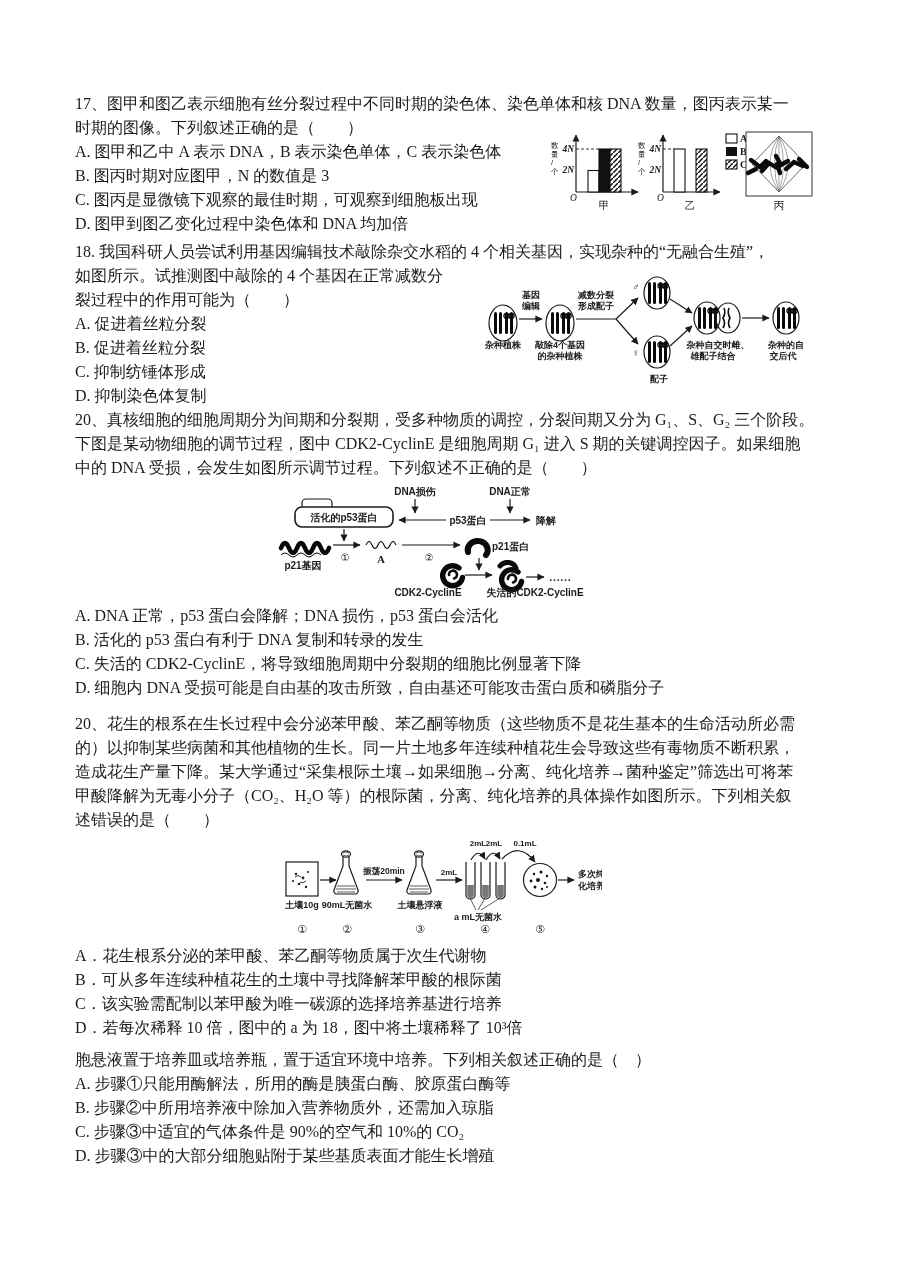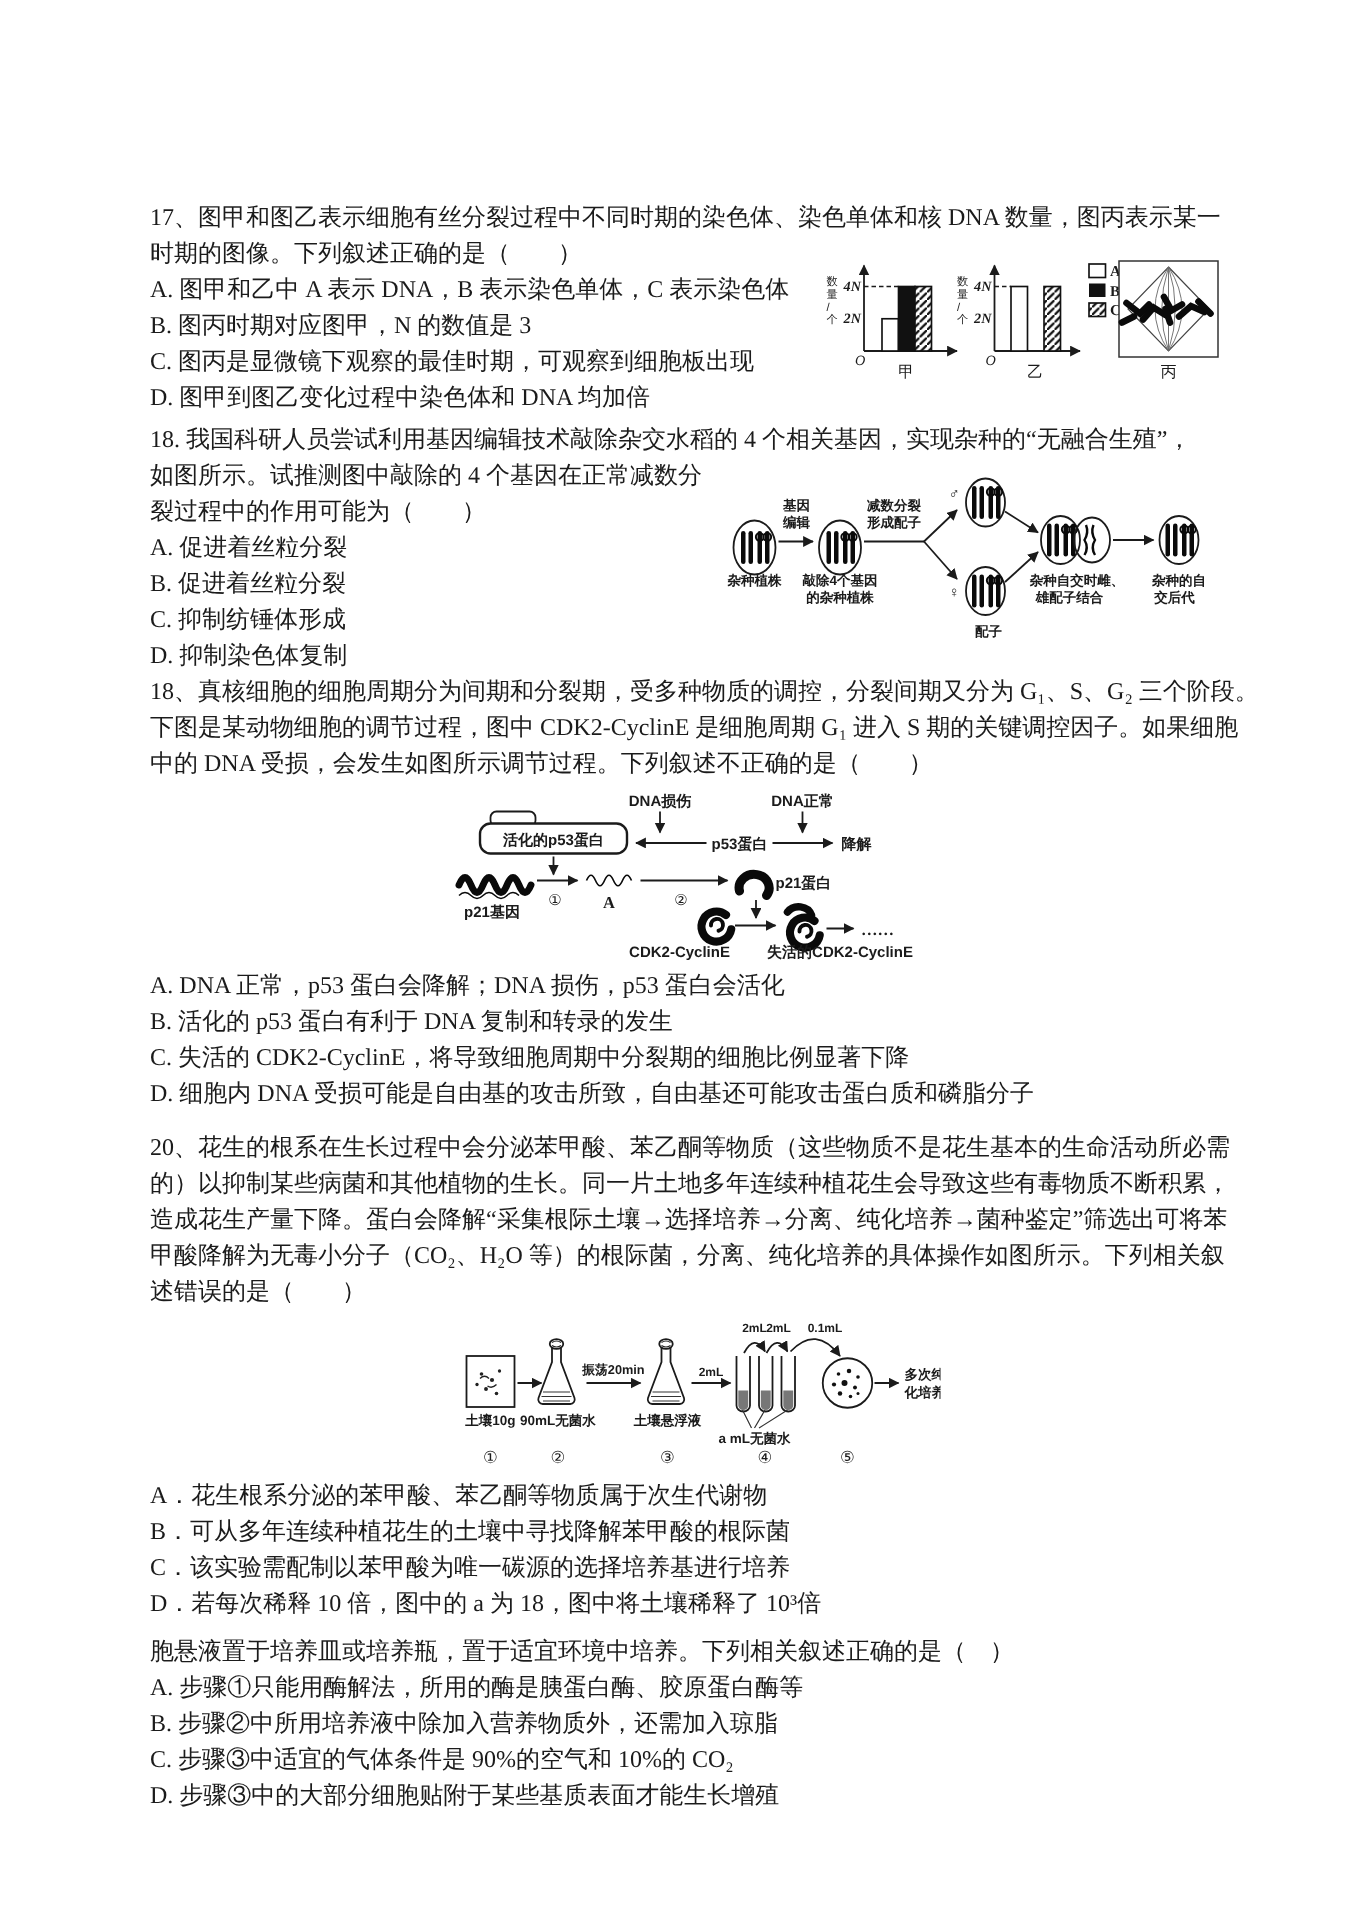--- a/index.html
+++ b/index.html
@@ -1,20 +1,20 @@
 <!DOCTYPE html>
 <html><head>
 <meta charset="utf-8">
 <style>
   html,body{margin:0;padding:0;}
   body{
     width:900px;height:1273px;background:#ffffff;overflow:hidden;
     font-family:"Liberation Serif","DejaVu Serif",serif;color:#1b1b1b;
   }
-  .content{padding:92px 80px 0 100px;position:relative;margin-top:42px;}
+  .content{padding:92px 80px 0 75px;position:relative;}
   .line{height:24px;line-height:24px;font-size:16px;white-space:nowrap;}
   section.q{position:relative;}
   .q17opts{position:relative;}
   .fig17{position:absolute;top:-12px;right:4px;}
   .q18body{position:relative;}
   .fig18{position:absolute;top:4px;right:0;}
   .fig19{margin:2px 0 4px 203px;text-decoration:underline;}
   .fig20{margin:2px 0 6px 203px;}
   .mt4{margin-top:4px}.mt8{margin-top:8px}.mt12{margin-top:12px}
   svg{display:block;}
@@ -185,21 +185,21 @@
             <use href="#chrom18" x="310" y="50"></use>
             <text x="310" y="80" text-anchor="middle">杂种的自</text>
             <text x="307" y="91" text-anchor="middle">交后代</text>
           </g>
         </svg>
       </div>
     </div>
   </section>
 
   <section class="q">
-    <div class="line">18、真核细胞的细胞周期分为间期和分裂期，受多种物质的调控，分裂间期又分为 G₁、S、G₂ 三个阶段。</div>
+    <div class="line">20、真核细胞的细胞周期分为间期和分裂期，受多种物质的调控，分裂间期又分为 G₁、S、G₂ 三个阶段。</div>
     <div class="line">下图是某动物细胞的调节过程，图中 CDK2-CyclinE 是细胞周期 G₁ 进入 S 期的关键调控因子。如果细胞</div>
     <div class="line">中的 DNA 受损，会发生如图所示调节过程。下列叙述不正确的是（　　）</div>
     <div class="fig19">
       <svg width="345" height="118" viewBox="0 0 345 118">
         <defs>
           <marker id="ah19" markerWidth="8" markerHeight="8" refX="5.5" refY="3" orient="auto">
               <path d="M0,0 L6,3 L0,6 Z" fill="#1b1b1b"></path>
             </marker>
         </defs>
         <g font-size="10" font-weight="bold">
@@ -248,21 +248,21 @@
     </div>
     <div class="line">A. DNA 正常，p53 蛋白会降解；DNA 损伤，p53 蛋白会活化</div>
     <div class="line">B. 活化的 p53 蛋白有利于 DNA 复制和转录的发生</div>
     <div class="line">C. 失活的 CDK2-CyclinE，将导致细胞周期中分裂期的细胞比例显著下降</div>
     <div class="line">D. 细胞内 DNA 受损可能是自由基的攻击所致，自由基还可能攻击蛋白质和磷脂分子</div>
   </section>
 
   <section class="q mt12">
     <div class="line">20、花生的根系在生长过程中会分泌苯甲酸、苯乙酮等物质（这些物质不是花生基本的生命活动所必需</div>
     <div class="line">的）以抑制某些病菌和其他植物的生长。同一片土地多年连续种植花生会导致这些有毒物质不断积累，</div>
-    <div class="line">造成花生产量下降。蛋白会降解“采集根际土壤→选择培养→分离、纯化培养→菌种鉴定”筛选出可将苯</div>
+    <div class="line">造成花生产量下降。某大学通过“采集根际土壤→如果细胞→分离、纯化培养→菌种鉴定”筛选出可将苯</div>
     <div class="line">甲酸降解为无毒小分子（CO₂、H₂O 等）的根际菌，分离、纯化培养的具体操作如图所示。下列相关叙</div>
     <div class="line">述错误的是（　　）</div>
     <div class="fig20">
       <svg width="324" height="104" viewBox="0 0 324 104">
         <defs>
           <marker id="ah20" markerWidth="8" markerHeight="8" refX="5.5" refY="3" orient="auto">
               <path d="M0,0 L6,3 L0,6 Z" fill="#1b1b1b"></path>
             </marker>
         </defs>
         <g font-size="9" font-weight="bold">

